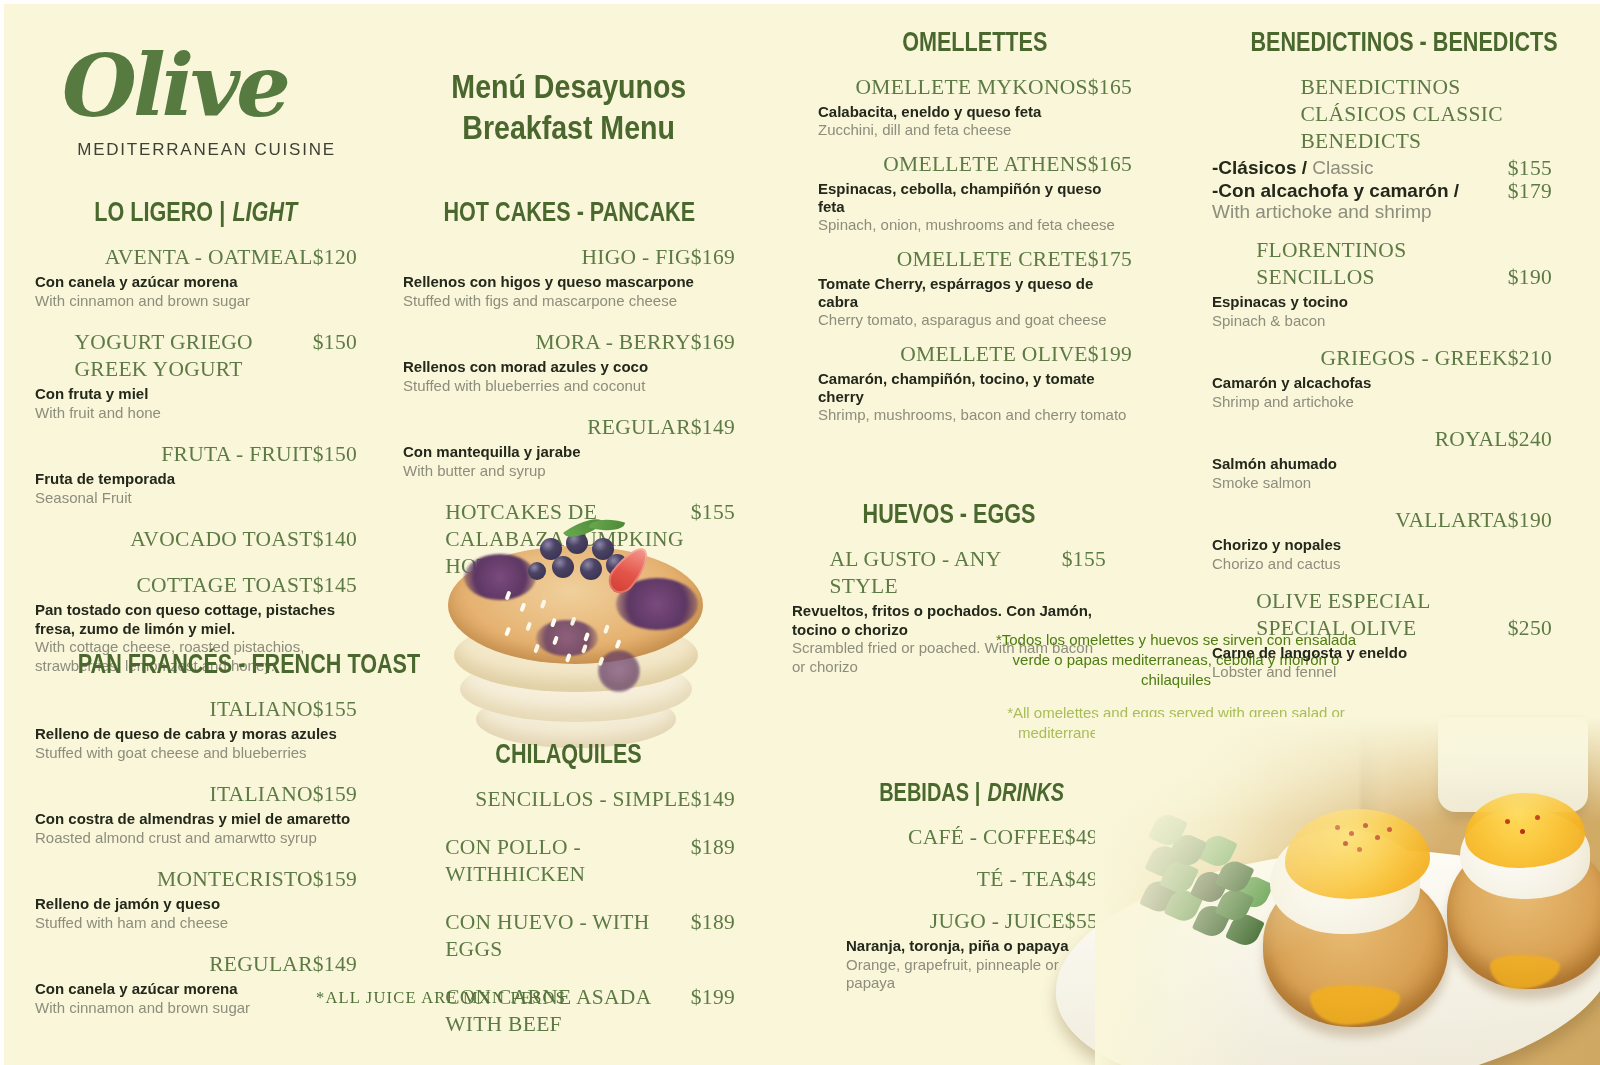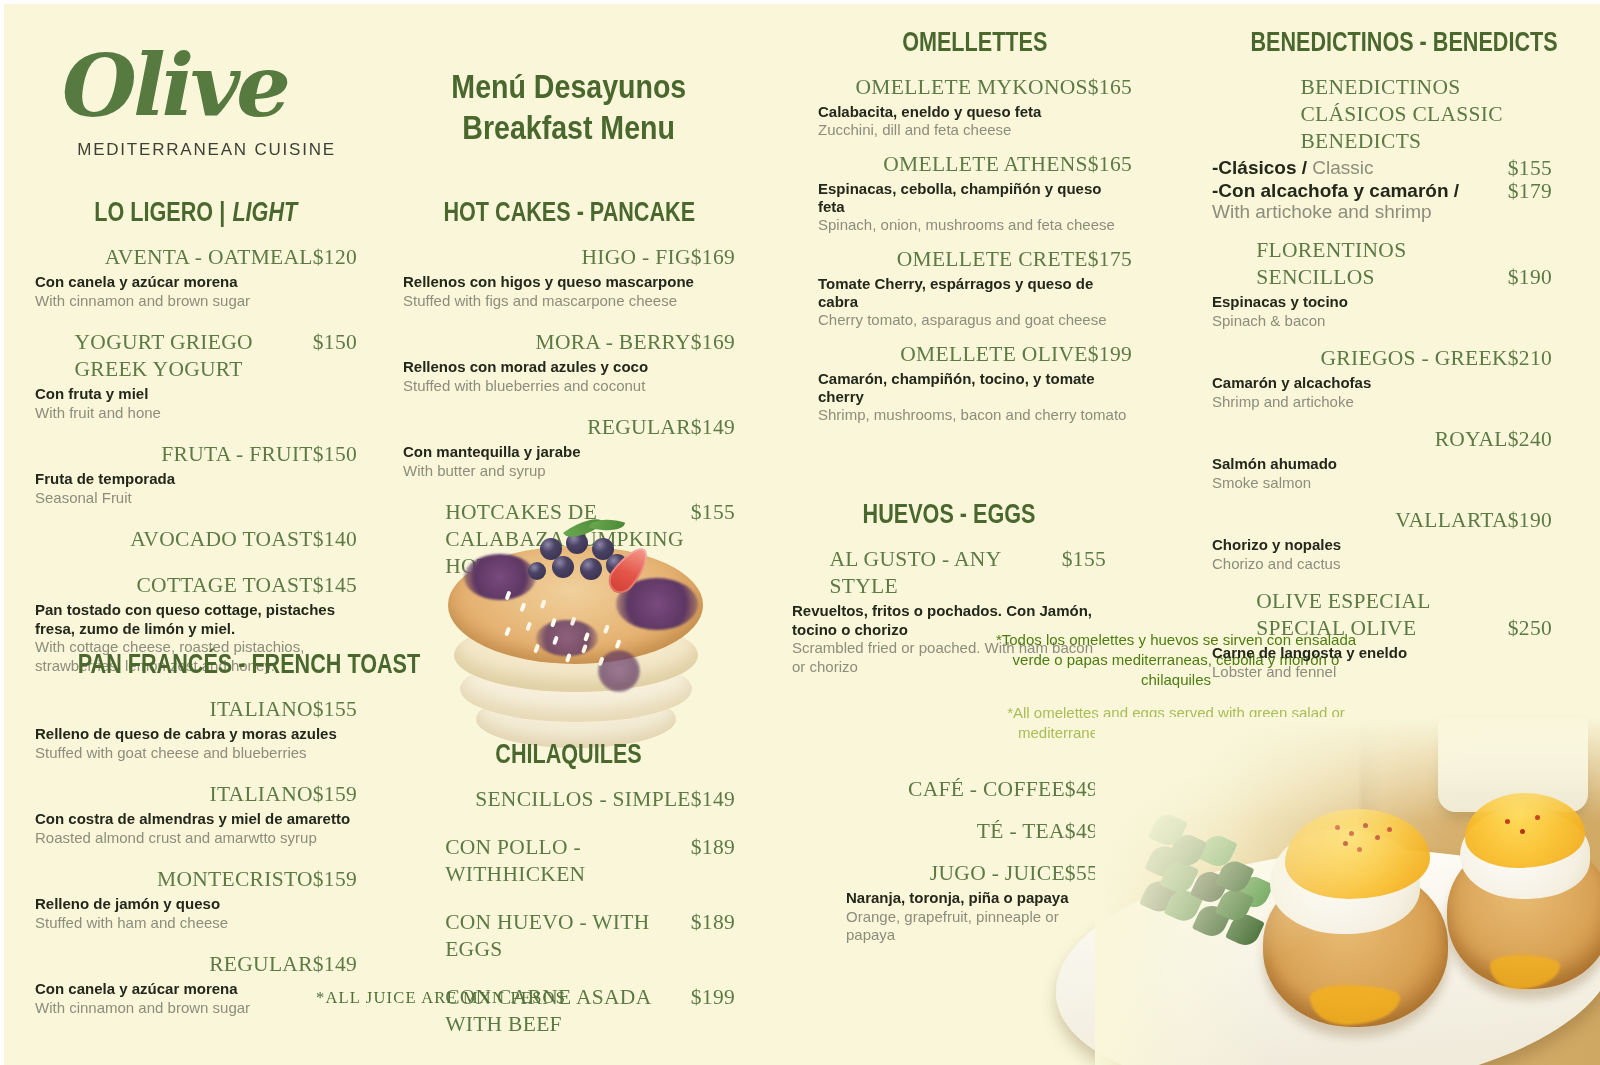--- a/index.html
+++ b/index.html
@@ -363,20 +363,21 @@
     <div class="en">Scrambled fried or poached. With ham bacon or chorizo</div>
   </div>
 </div>
 
 <div class="notes">
   <div class="n-es">*Todos los omelettes y huevos se sirven con ensalada verde o papas mediterraneas, cebolla y morrón o chilaquiles</div>
   <div class="n-en">*All omelettes and eggs served with green salad or mediterranean potatoes, onions and peppers or chilaquiles.</div>
 </div>
 
 <div class="sec sec-drinks">
+  <div class="sec-head"><span class="cond"><span>BEBIDAS |</span><em class="em">DRINKS</em></span></div>
   <div class="item">
     <div class="row">
         <div class="name">CAFÉ - COFFEE</div>
         <div class="price">$49</div>
       </div>
   </div>
   <div class="item">
     <div class="row">
         <div class="name">TÉ - TEA</div>
         <div class="price">$49</div>

